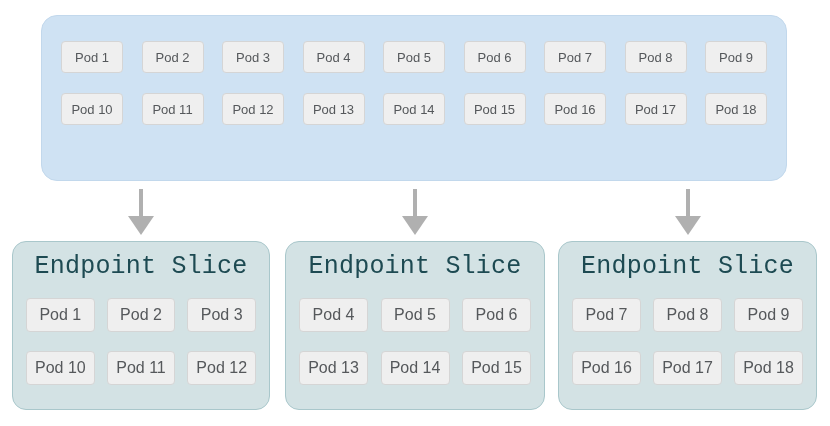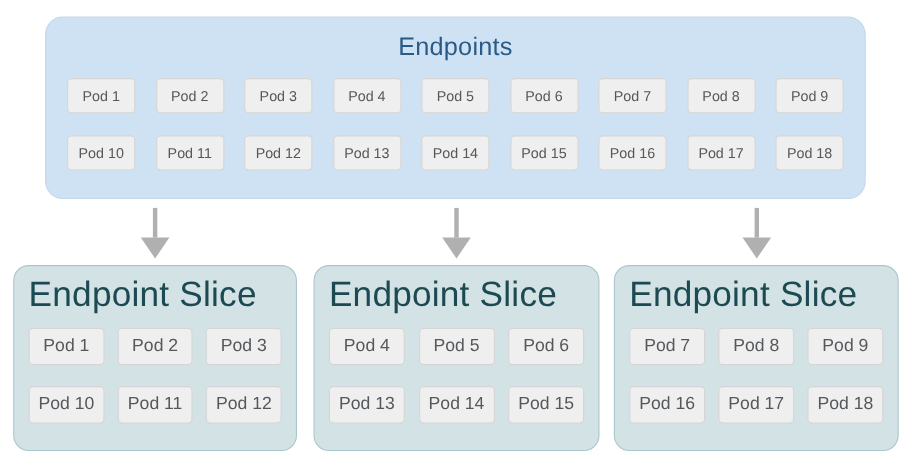--- a/index.html
+++ b/index.html
@@ -83,38 +83,39 @@
     box-sizing:border-box;
     background:var(--slice-fill);
     border:1px solid var(--slice-border);
     border-radius:14px;
     padding:8px 13px 0 13px;
   }
   .slice-1{left:12px;width:258px;}
   .slice-2{left:285px;width:260px;}
   .slice-3{left:558px;width:259px;}
   .slice-title{
-    font-size:32px;line-height:34px;
+    text-align:center;
+    font-size:25px;line-height:34px;
     color:var(--slice-title);
     letter-spacing:.2px;
+    font-family:Liberation Mono, monospace;
   }
   .slice-box .pod-row-1{margin-top:14px;}
   .slice-box .pod-row-2{margin-top:19px;}
   .slice-box .pod{
     width:69px;height:34px;
     font-size:16px;
   }
 </style>
 </head>
 <body>
 
 <div class="canvas">
 
   <div class="endpoints-box">
-    <div class="endpoints-title">Endpoints</div>
     <div class="pod-row pod-row-1">
       <div class="pod">Pod 1</div>
       <div class="pod">Pod 2</div>
       <div class="pod">Pod 3</div>
       <div class="pod">Pod 4</div>
       <div class="pod">Pod 5</div>
       <div class="pod">Pod 6</div>
       <div class="pod">Pod 7</div>
       <div class="pod">Pod 8</div>
       <div class="pod">Pod 9</div>

